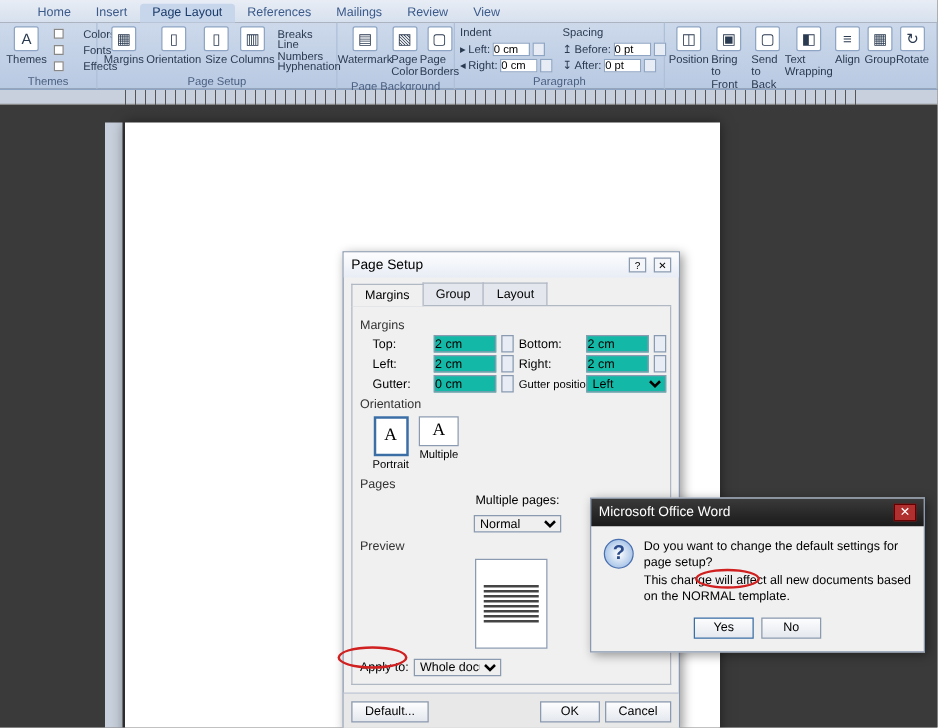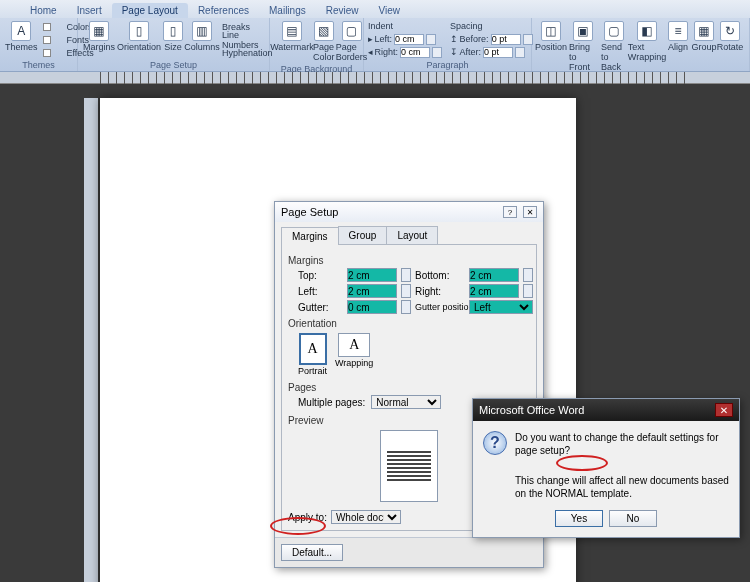--- a/index.html
+++ b/index.html
@@ -46,21 +46,21 @@
 .dlg-panel { border: 1px solid #b0b8c4; border-top: none; padding: 6px; }
 .section-label { font-size: 10px; margin: 4px 0 2px 0; color: #333; }
 .margin-grid { display: grid; grid-template-columns: 45px 50px 10px 50px 50px 10px; gap: 2px 4px; align-items: center; font-size: 10px; }
 .margin-grid input, .margin-grid select { width: 100%; height: 14px; font-size: 10px; border: 1px solid #8a9ab0; background: #14b8a6; }
 .margin-grid .spn { width:10px; height:14px; background:#e8edf5; border:1px solid #8a9ab0; cursor:pointer; }
 .orient-row { display: flex; gap: 8px; margin: 4px 0 6px 0; }
 .orient-opt { display: flex; flex-direction: column; align-items: center; cursor: pointer; }
 .orient-opt .thumb { width: 28px; height: 32px; border: 1px solid #8a9ab0; background: #fff; display:flex;align-items:center;justify-content:center;font-size:14px;font-family:serif; }
 .orient-opt.sel .thumb { border: 2px solid #3a6ea5; }
 .orient-opt .lbl { font-size: 9px; margin-top: 1px; }
-.pages-row { display: flex; gap: 6px; align-items: center; margin: 2px 0 6px 0; }
+.pages-row { display: flex; gap: 6px; align-items: center; margin: 2px 0 6px 0; flex-direction: column; }
 .pages-row select { width: 70px; height: 14px; font-size: 10px; border:1px solid #8a9ab0; }
 .preview-box { width: 58px; height: 72px; border: 1px solid #8a9ab0; background: #fff; margin: 4px auto 8px auto; padding: 6px; display:flex;flex-direction:column;gap:2px;justify-content:center; }
 .preview-box div { height: 2px; background: #444; }
 .apply-row { display: flex; gap: 4px; align-items: center; }
 .apply-row select { width: 70px; height: 14px; font-size: 10px; border:1px solid #8a9ab0; }
 .dlg-buttons { display: flex; justify-content: space-between; padding: 6px; background: #e8e8e8; border-top: 1px solid #c0c8d4; }
 .dlg-btn { padding: 2px 10px; font-size: 10px; border: 1px solid #8a9ab0; background: linear-gradient(#fdfdfe,#e4e8ee); cursor: pointer; min-width: 48px; text-align:center; }
 .dlg-buttons .right { display: flex; gap: 4px; }
 
 
@@ -289,21 +289,21 @@
         </div>
 
         <div class="section-label">Orientation</div>
         <div class="orient-row" style="padding-left:10px;">
           <div class="orient-opt sel">
             <div class="thumb">A</div>
             <div class="lbl">Portrait</div>
           </div>
           <div class="orient-opt">
             <div class="thumb" style="width:32px;height:24px;">A</div>
-            <div class="lbl">Wrapping</div>
+            <div class="lbl">Multiple</div>
           </div>
         </div>
 
         <div class="section-label">Pages</div>
         <div class="pages-row" style="padding-left:10px;">
           <span>Multiple pages:</span>
           <select><option>Normal</option></select>
         </div>
 
         <div class="section-label">Preview</div>
@@ -319,33 +319,37 @@
         </div>
 
         <div class="apply-row">
           <span>Apply to:</span>
           <select><option>Whole document</option></select>
         </div>
       </div>
     </div>
     <div class="dlg-buttons">
       <div class="dlg-btn">Default...</div>
+      <div class="right">
+        <div class="dlg-btn">OK</div>
+        <div class="dlg-btn">Cancel</div>
+      </div>
     </div>
   </div>
 
   <div class="dialog dlg-confirm">
     <div class="dlg-titlebar">
       <span>Microsoft Office Word</span>
       <div class="close-x">✕</div>
     </div>
     <div class="confirm-body">
       <div class="qicon">?</div>
       <div class="msg">
         <div>Do you want to change the default settings for page setup?</div>
-        <div style="margin-top:17px;">This change will affect all new documents based on the NORMAL template.</div>
+        <div style="margin-top:1px;">This change will affect all new documents based on the NORMAL template.</div>
       </div>
     </div>
     <div class="confirm-buttons">
       <div class="dlg-btn" style="border:1px solid #3a6ea5;">Yes</div>
       <div class="dlg-btn">No</div>
     </div>
   </div>
 
   <div class="anno anno1"></div>
   <div class="anno anno2"></div>

